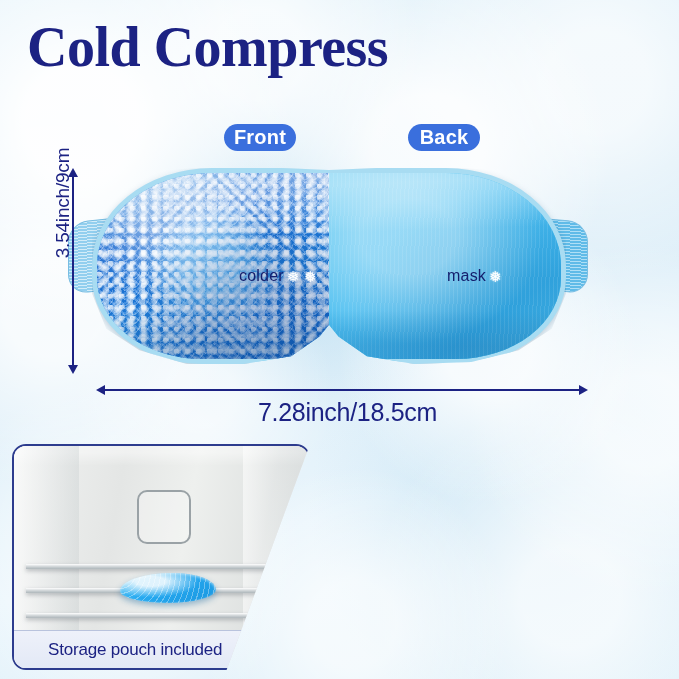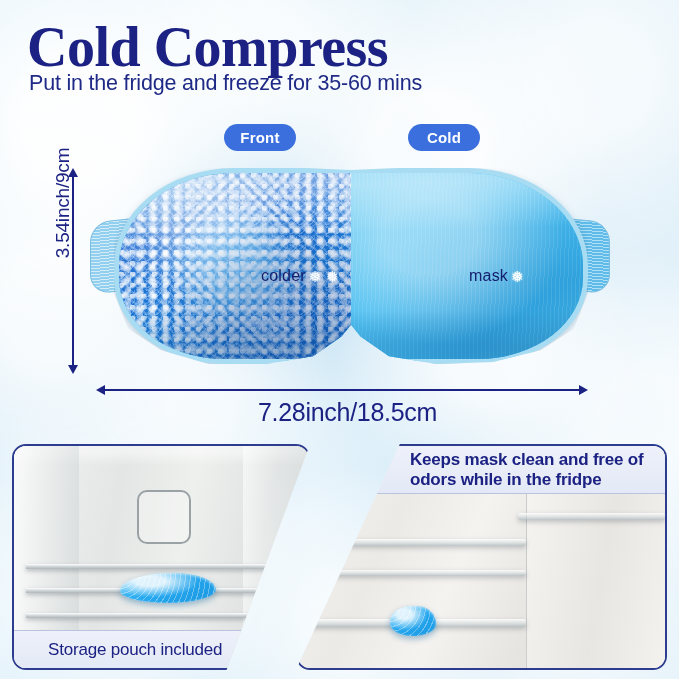--- a/index.html
+++ b/index.html
@@ -45,32 +45,32 @@
     letter-spacing: -0.2px;
   }
 
   
   .badge {
     position: absolute;
     height: 27px;
     border-radius: 14px;
     background: #3a6fdd;
     color: #ffffff;
-    font-size: 15px;
+    font-size: 20px;
     font-weight: bold;
     display: flex;
     align-items: center;
     justify-content: center;
     letter-spacing: .2px;
   }
   #badge-front { left: 224px; top: 124px; width: 72px; }
   #badge-back  { left: 408px; top: 124px; width: 72px; }
 
   
-  #mask-wrap { position: absolute; left: 90px; top: 168px; width: 520px; height: 200px; }
+  #mask-wrap { position: absolute; left: 68px; top: 168px; width: 520px; height: 200px; }
 
   .strap {
     position: absolute;
     top: 52px;
     width: 48px; height: 72px;
     background:
       repeating-linear-gradient(to bottom,
         rgba(255,255,255,.55) 0 1px,
         rgba(120,190,232,.30) 1px 3px);
     background-color: #8fd0ef;
@@ -316,24 +316,23 @@
     border-top: none;
     font-weight: bold;
   }
 </style>
 </head>
 <body>
 
 <div id="stage">
 
   <div class="title">Cold Compress</div>
-  <div class="subtitle">Put in the fridge and freeze for 35-60 mins</div>
 
   <div class="badge" id="badge-front">Front</div>
-  <div class="badge" id="badge-back">Cold</div>
+  <div class="badge" id="badge-back">Back</div>
 
   <div id="mask-wrap">
     <div class="strap" id="strap-left"></div>
     <div class="strap" id="strap-right"></div>
 
     <div id="mask-body">
       <div id="gel-half"></div>
       <div id="fabric-half"></div>
       <div id="mask-gloss"></div>
 
@@ -361,25 +360,14 @@
       <div class="wall-strip" style="right:0;top:0;width:22%;height:100%;"></div>
       <div class="sq"></div>
       <div class="shelf" style="top:53%;"></div>
       <div class="shelf" style="top:64%;"></div>
       <div class="shelf" style="top:75%;"></div>
       <div class="gel-blob" id="blob-left"></div>
     </div>
     <div class="caption" id="caption-left">Storage pouch included</div>
   </div>
 
-  <div class="panel" id="panel-right">
-    <div id="fridge-right">
-      <div class="door-panel" style="left:62%;top:0;width:38%;height:100%;"></div>
-      <div class="glass-shelf" style="left:4%;top:42%;width:58%;height:7px;"></div>
-      <div class="glass-shelf" style="left:4%;top:56%;width:58%;height:6px;"></div>
-      <div class="glass-shelf" style="left:0;top:78%;width:62%;height:8px;"></div>
-      <div class="glass-shelf" style="left:60%;top:30%;width:40%;height:7px;"></div>
-      <div class="gel-blob" id="blob-right"></div>
-    </div>
-    <div class="caption" id="caption-right">Keeps mask clean and free of odors while in the fridpe</div>
-  </div>
 
 </div>
 
 </body></html>

